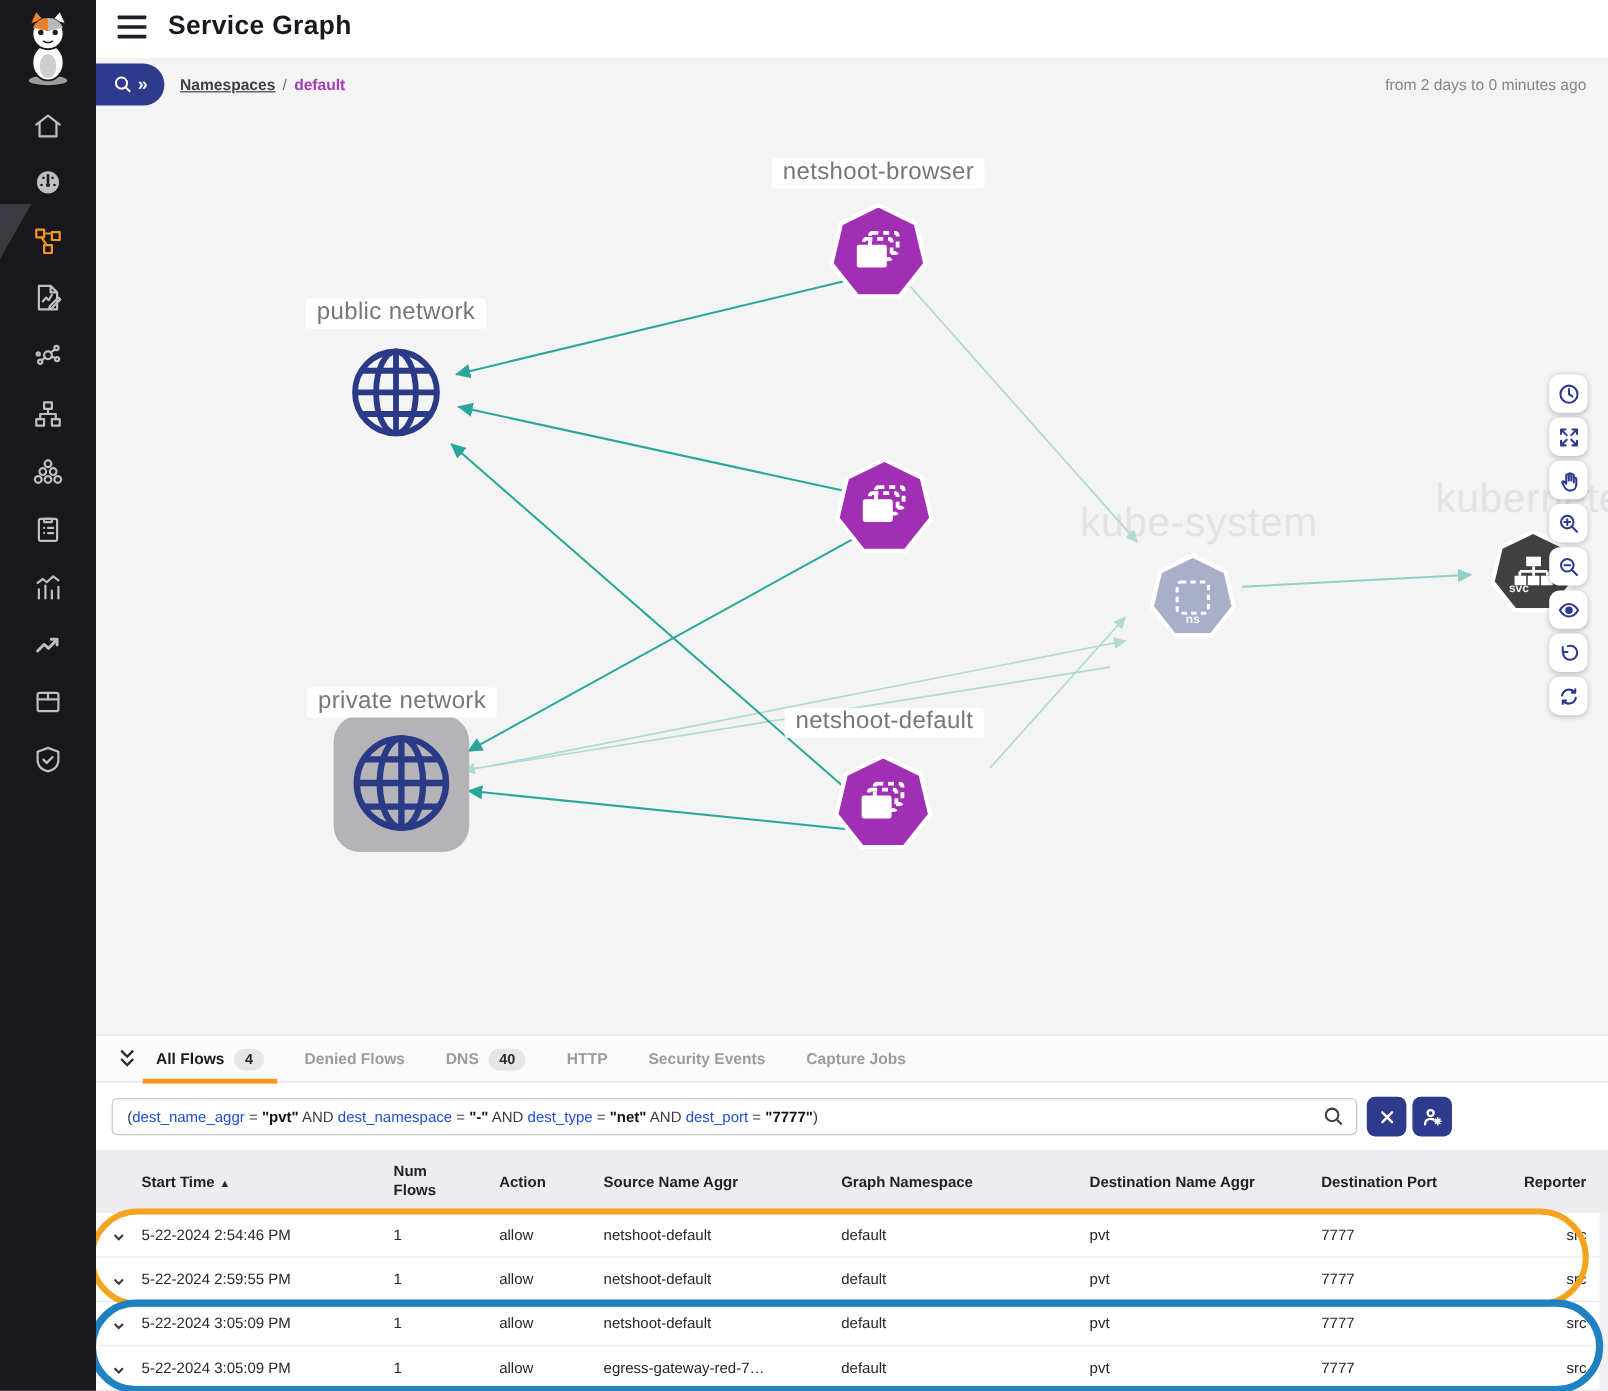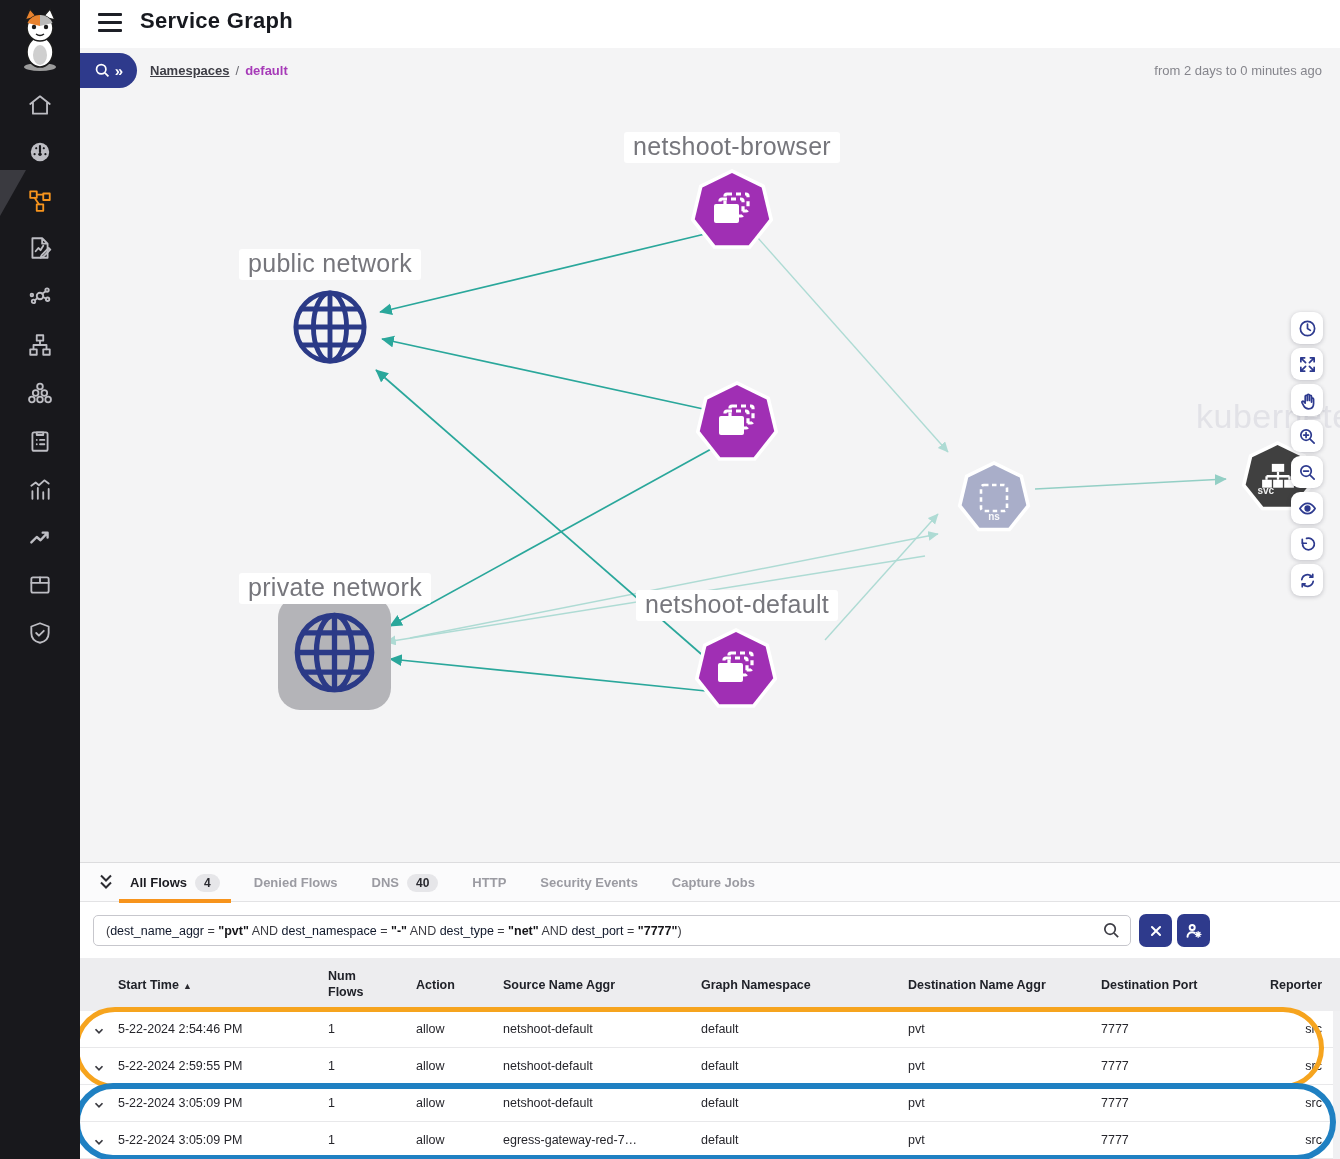--- a/index.html
+++ b/index.html
@@ -40,21 +40,21 @@
   .hept-o { position:relative; width:84px; height:84px;
     clip-path:polygon(50% 0%,89% 19%,99% 61%,72% 95%,28% 95%,1% 61%,11% 19%); background:#fff; }
   .hept-i { position:absolute; left:4px; top:4px; right:4px; bottom:4px;
     clip-path:polygon(50% 0%,89% 19%,99% 61%,72% 95%,28% 95%,1% 61%,11% 19%);
     display:flex; align-items:center; justify-content:center; }
   .purple { background:#a02fb4; }
   .nsfill { background:#a9aec9; }
   .svcfill { background:#404040; }
   .hbadge { position:absolute; left:50%; transform:translateX(-50%); bottom:9px; font-size:10px; color:rgba(255,255,255,.92); font-weight:600; }
   .node-label { position:absolute; transform:translateX(-50%); background:#fff; color:#76767c;
-    font-size:25px; padding:0 9px 2px; border-radius:3px; white-space:nowrap; z-index:4; letter-spacing:.3px;}
+    font-size:20px; padding:0 9px 2px; border-radius:3px; white-space:nowrap; z-index:4; letter-spacing:.3px;}
   .netbox { position:absolute; width:113px; height:114px; background:#b4b4b8; border-radius:22px; z-index:3; }
 
   
   .gbtn { position:absolute; left:1211px; width:32px; height:32px; background:#fff; border-radius:9px;
     box-shadow:0 1px 4px rgba(40,40,60,.25); display:flex; align-items:center; justify-content:center; cursor:pointer; z-index:7;}
   .gbtn svg { width:19px; height:19px; stroke:#2d3a8f; fill:none; stroke-width:1.8; stroke-linecap:round; stroke-linejoin:round;}
 
   
   #panel { position:absolute; left:80px; top:862px; width:1260px; height:297px; background:#fff; border-top:1px solid #dcdcde; z-index:10;}
   #tabs { position:absolute; left:0; top:0; width:1260px; height:39px; display:flex; align-items:center; border-bottom:1px solid #e3e3e5; background:#fbfbfc;}
@@ -63,21 +63,21 @@
   .tab { display:flex; align-items:center; gap:8px; font-size:13px; font-weight:700; color:#9b9ba2;
     margin-right:34px; cursor:pointer; position:relative; height:39px; padding-top:1px;}
   .tab.active { color:#1c1c22;text-align:center; }
   .tab.active::after { content:""; position:absolute; left:-11px; right:-11px; bottom:-1px; height:4px; background:#f7941d;}
   .badge { background:#e6e6e9; color:#2a2a30; border-radius:11px; padding:2px 9px; font-size:12px; font-weight:600;}
 
   #filterbar { position:absolute; left:0; top:39px; width:1260px; height:56px; }
   #filter-input { position:absolute; left:13px; top:13px; width:1038px; height:31px; border:1px solid #c7c7cd;
     border-radius:5px; background:#fff; display:flex; align-items:center; padding:0 34px 0 12px; white-space:pre;
     font-size:12.5px; color:#3c3c42; cursor:text; overflow:hidden;}
-  #filter-input .qf { color:#0f172a; }
+  #filter-input .qf { color:#1d4ed8; }
   #filter-input .qv { color:#141418; font-weight:700; }
   #filter-mag { position:absolute; left:1022px; top:19px; width:19px; height:19px; }
   #filter-mag svg { width:19px; height:19px; stroke:#3c3c44; fill:none; stroke-width:1.8; }
   .fbtn { position:absolute; top:12px; width:33px; height:33px; background:#2e3a8c; border-radius:7px;
     display:flex; align-items:center; justify-content:center; cursor:pointer;}
   .fbtn svg { width:18px; height:18px; stroke:#fff; fill:none; stroke-width:2.2; stroke-linecap:round;}
 
   .t-grid { display:grid; grid-template-columns:30px 210px 88px 87px 198px 207px 193px 162px auto; align-items:center; }
   #thead { position:absolute; left:0; top:95px; width:1260px; height:53px; background:#ededef; padding-left:8px;
     font-size:12.5px; font-weight:700; color:#202229; }
@@ -199,20 +199,21 @@
         <circle cx="8.5" cy="8.5" r="5.5"></circle>
         <path d="M12.8 12.8 L17 17"></path>
       </svg>
     <span class="chev">»</span>
   </div>
   <div id="breadcrumb">
     <span class="root">Namespaces</span><span class="sep">/</span><span class="cur">default</span>
   </div>
   <div id="time-range">from 2 days to 0 minutes ago</div>
 
+  <div class="bg-label" style="left:820px;top:369px">kube-system</div>
   <div class="bg-label" style="left:1116px;top:349px">kubernetes</div>
 
   <svg id="edges" viewBox="0 0 1260 814">
     <defs>
       <marker id="ad" markerWidth="9" markerHeight="9" refX="7" refY="3.5" orient="auto">
           <path d="M0,0 L7.5,3.5 L0,7 z" fill="#2aa79b"></path>
         </marker>
       <marker id="al" markerWidth="9" markerHeight="9" refX="7" refY="3.5" orient="auto">
           <path d="M0,0 L7.5,3.5 L0,7 z" fill="#aedbd4"></path>
         </marker>

